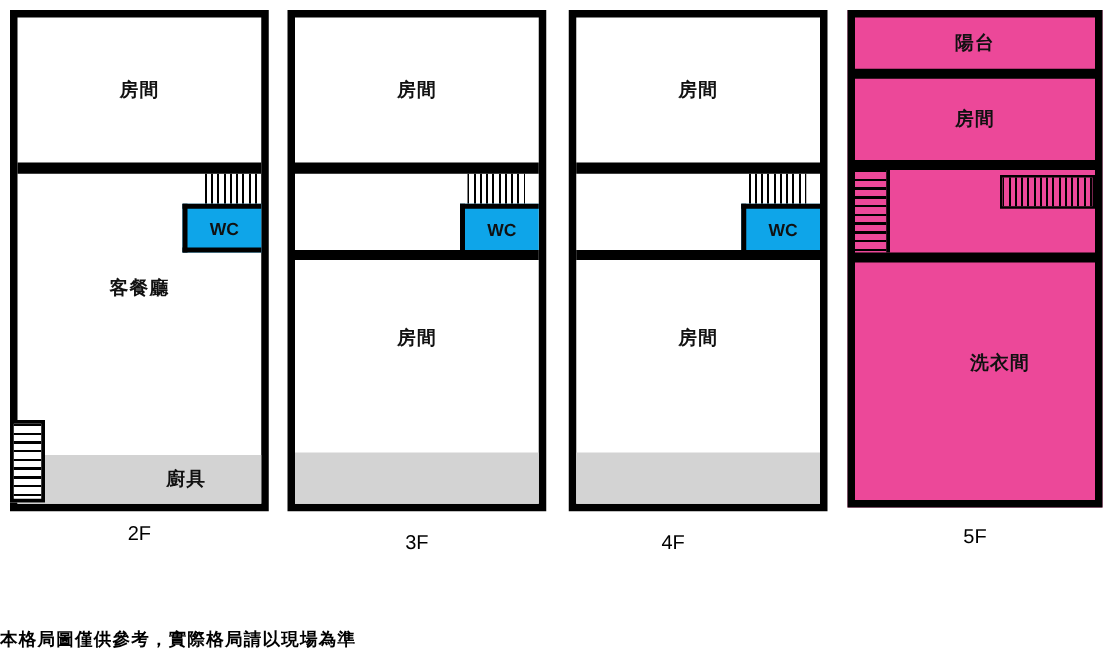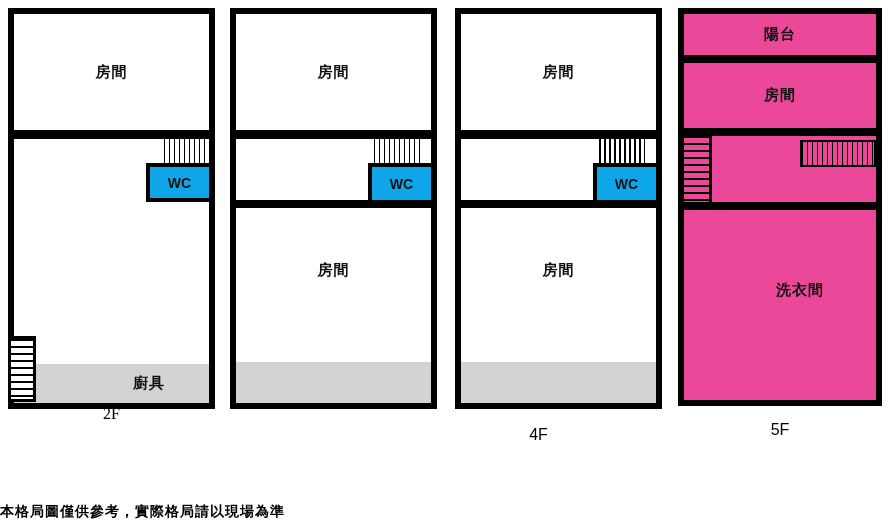--- a/index.html
+++ b/index.html
@@ -78,35 +78,37 @@
 </head>
 <body>
 
 <div class="canvas">
 
   <div class="unit" style="left:8px; top:8px; width:207px; height:401px;">
     <div class="room-label" style="left:0; top:0; width:195px; height:116px;">房間</div>
     <div class="bar" style="left:0; top:116px; width:195px; height:9px;"></div>
     <div class="hatch-v" style="left:150px; top:125px; width:45px; height:24px;"></div>
     <div class="wc-box" style="left:132px; top:149px; width:63px; height:39px;">WC</div>
+    <div class="room-label" style="left:0; top:206px; width:195px; height:20px;">客餐廳</div>
     <div class="gray-strip" style="left:0; top:350px; width:195px; height:39px;"></div>
     <div class="room-label" style="left:60px; top:350px; width:150px; height:39px;">廚具</div>
     <div class="ladder hatch-h" style="left:-6px; top:322px; width:28px; height:66px;"></div>
   </div>
-  <div class="floor-label" style="left:8px; top:405px; width:207px;font-family:Liberation Serif, serif;">2F</div>
+  <div class="floor-label" style="left:8px; top:419px; width:207px;">2F</div>
 
   <div class="unit" style="left:230px; top:8px; width:207px; height:401px;">
     <div class="room-label" style="left:0; top:0; width:195px; height:116px;">房間</div>
     <div class="bar" style="left:0; top:116px; width:195px; height:9px;"></div>
     <div class="hatch-v" style="left:138px; top:125px; width:46px; height:24px;"></div>
     <div class="wc-box" style="left:132px; top:149px; width:63px; height:37px; border-bottom:none;">WC</div>
     <div class="bar" style="left:0; top:186px; width:195px; height:8px;"></div>
     <div class="room-label" style="left:0; top:246px; width:195px; height:20px;">房間</div>
     <div class="gray-strip" style="left:0; top:348px; width:195px; height:41px;"></div>
   </div>
+  <div class="floor-label" style="left:230px; top:426px; width:207px;">3F</div>
 
   <div class="unit" style="left:455px; top:8px; width:207px; height:401px;">
     <div class="room-label" style="left:0; top:0; width:195px; height:116px;">房間</div>
     <div class="bar" style="left:0; top:116px; width:195px; height:9px;"></div>
     <div class="hatch-v" style="left:138px; top:125px; width:46px; height:24px;"></div>
     <div class="wc-box" style="left:132px; top:149px; width:63px; height:37px; border-bottom:none;">WC</div>
     <div class="bar" style="left:0; top:186px; width:195px; height:8px;"></div>
     <div class="room-label" style="left:0; top:246px; width:195px; height:20px;">房間</div>
     <div class="gray-strip" style="left:0; top:348px; width:195px; height:41px;"></div>
   </div>

